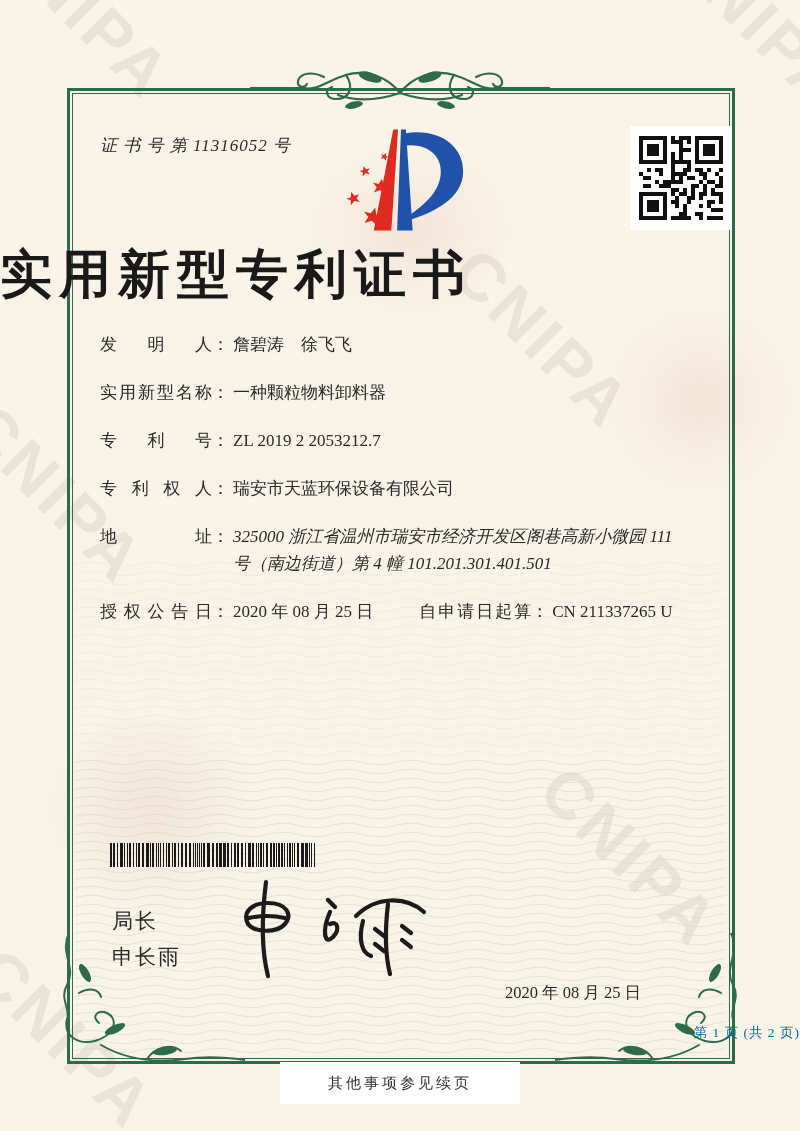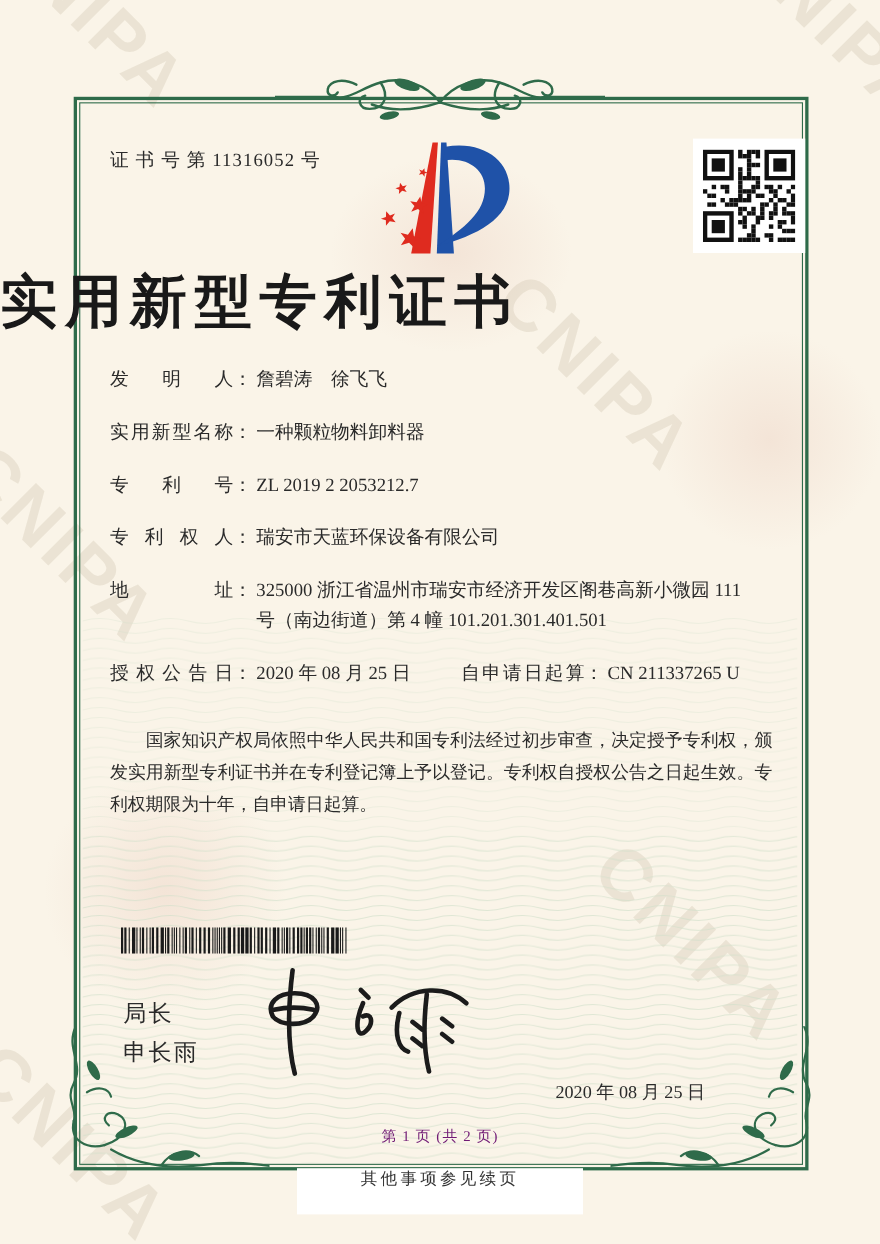--- a/index.html
+++ b/index.html
@@ -20,49 +20,49 @@
   .frame{
     position:absolute; left:67px; top:88px; width:668px; height:976px;
     border:3px solid #2e6b4a; z-index:1; box-sizing:border-box;
   }
   .frame::after{
     content:""; position:absolute; left:2px; top:2px; right:2px; bottom:2px;
     border:1px solid #2e6b4a;
   }
   .waves{position:absolute; left:75px; top:560px; z-index:1; pointer-events:none;}
   .orn{position:absolute; z-index:2; pointer-events:none;}
-  .cert-no{position:absolute; left:100px; top:134px; z-index:3; font-size:17px; letter-spacing:1px;}
+  .cert-no{position:absolute; left:100px; top:134px; z-index:3; font-size:17px; letter-spacing:1px;font-style:italic;}
   .logo{position:absolute; left:333px; top:124px; z-index:3;}
   .qr-patch{position:absolute; left:630px; top:126px; width:102px; height:104px; background:#fff; z-index:3;}
   .qr{position:absolute; left:9px; top:10px; width:84px; height:84px;}
   .title{
     position:absolute; left:0; top:240px; width:100%; text-align:left; z-index:3;
     font-family:"Liberation Sans","DejaVu Sans",sans-serif;
     font-weight:bold; font-size:52px; letter-spacing:7px; color:#191919;
   }
   .fields{position:absolute; left:100px; top:331px; width:608px; z-index:3; font-size:17px;}
   .frow{margin-bottom:21px; line-height:27px; white-space:nowrap;}
   .flabel{display:inline-block; width:112px; text-align:justify; text-align-last:justify; vertical-align:top;}
   .fcolon{display:inline-block; vertical-align:top;}
   .fvalue{display:inline-block; vertical-align:top; margin-left:4px;}
-  .fvalue.wrap{white-space:normal; width:452px;}
+  .fvalue.wrap{white-space:normal; width:452px;font-style:italic;}
   .gpair{display:inline-block; white-space:nowrap;}
   .gpair.left{width:315px;}
   .paras{position:absolute; left:100px; top:659px; width:602px; z-index:3;
     font-size:16.2px; line-height:29px; text-align:justify;}
   .paras p{margin:0; text-indent:2em;}
   .barcode{position:absolute; left:110px; top:843px; width:212px; height:24px; z-index:3;}
   .signer{position:absolute; left:112px; top:903px; z-index:3; font-size:21px; line-height:36px; letter-spacing:2px;}
   .signature{position:absolute; left:228px; top:874px; z-index:3;}
   .issue-date{position:absolute; left:467px; top:982px; width:212px; text-align:center; z-index:3; font-size:16.5px;}
-  .page-footer{position:absolute; left:0; top:1024px; width:100%; text-align:center; z-index:3; font-size:13.5px; letter-spacing:1px; color:#701a75;}
+  .page-footer{position:absolute; left:0; top:1024px; width:100%; text-align:right; z-index:3; font-size:13.5px; letter-spacing:1px; color:#0369a1;}
   .note-box{
     position:absolute; left:50%; top:1062px; transform:translateX(-50%);
-    width:260px; height:42px; background:#ffffff; z-index:4;
-    display:flex; align-items:flex-start; justify-content:center;
+    width:240px; height:42px; background:#ffffff; z-index:4;
+    display:flex; align-items:center; justify-content:center;
     font-size:15px; letter-spacing:3px; color:#333;
   }
 </style>
 </head>
 <body>
 
 <div class="page">
 
   <div class="blotch" style="left:300px;top:140px;width:220px;height:180px;"></div>
   <div class="blotch" style="left:600px;top:300px;width:200px;height:200px;"></div>
@@ -291,21 +291,20 @@
       <span class="gpair left">
         <span class="flabel">授权公告日</span><span class="fcolon">：</span><span class="fvalue">2020 年 08 月 25 日</span>
       </span>
       <span class="gpair">
         <span class="flabel">自申请日起算</span><span class="fcolon">：</span><span class="fvalue">CN 211337265 U</span>
       </span>
     </div>
   </div>
 
   <div class="paras">
-    <p>国家知识产权局依照中华人民共和国专利法经过初步审查，决定授予专利权，颁发实用新型专利证书并在专利登记簿上予以登记。专利权自授权公告之日起生效。专利权期限为十年，自申请日起算。</p>
   </div>
 
   <div class="barcode"><svg width="212" height="24" viewBox="0 0 212 24">
         <rect x="0" y="0" width="2" height="24" fill="#1a1a1a"></rect>
         <rect x="3" y="0" width="2" height="24" fill="#1a1a1a"></rect>
         <rect x="7" y="0" width="1" height="24" fill="#1a1a1a"></rect>
         <rect x="10" y="0" width="3" height="24" fill="#1a1a1a"></rect>
         <rect x="14" y="0" width="1" height="24" fill="#1a1a1a"></rect>
         <rect x="17" y="0" width="1" height="24" fill="#1a1a1a"></rect>
         <rect x="19" y="0" width="2" height="24" fill="#1a1a1a"></rect>

